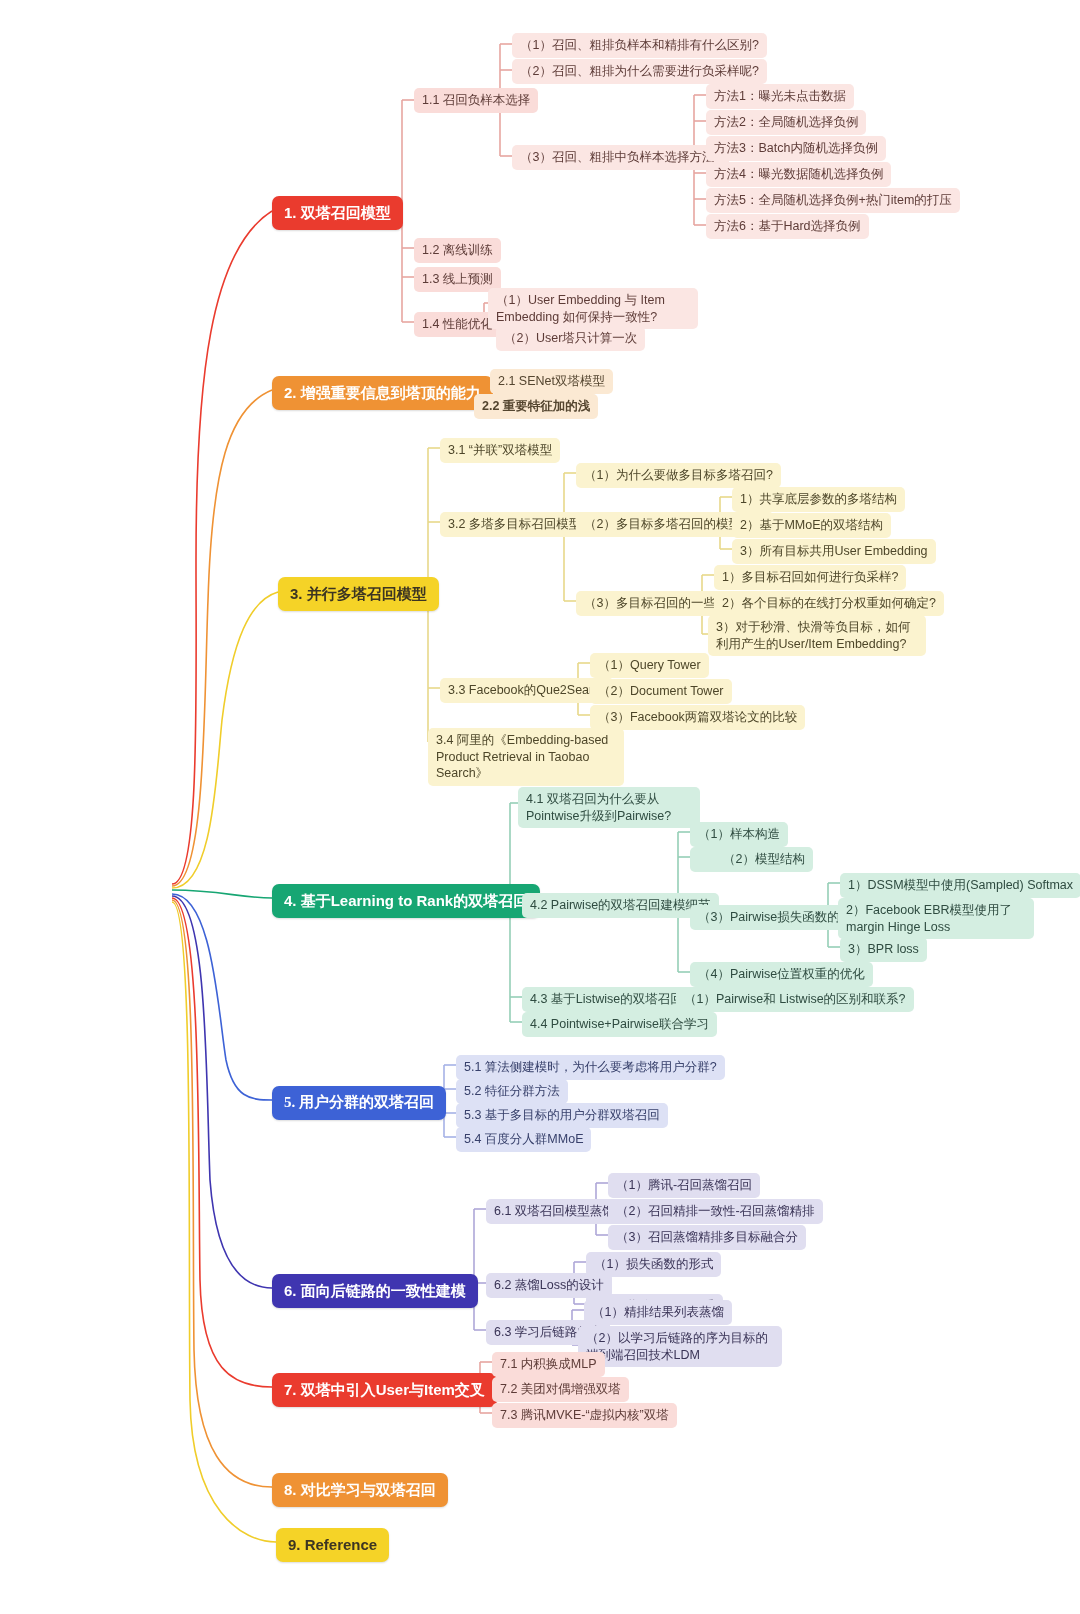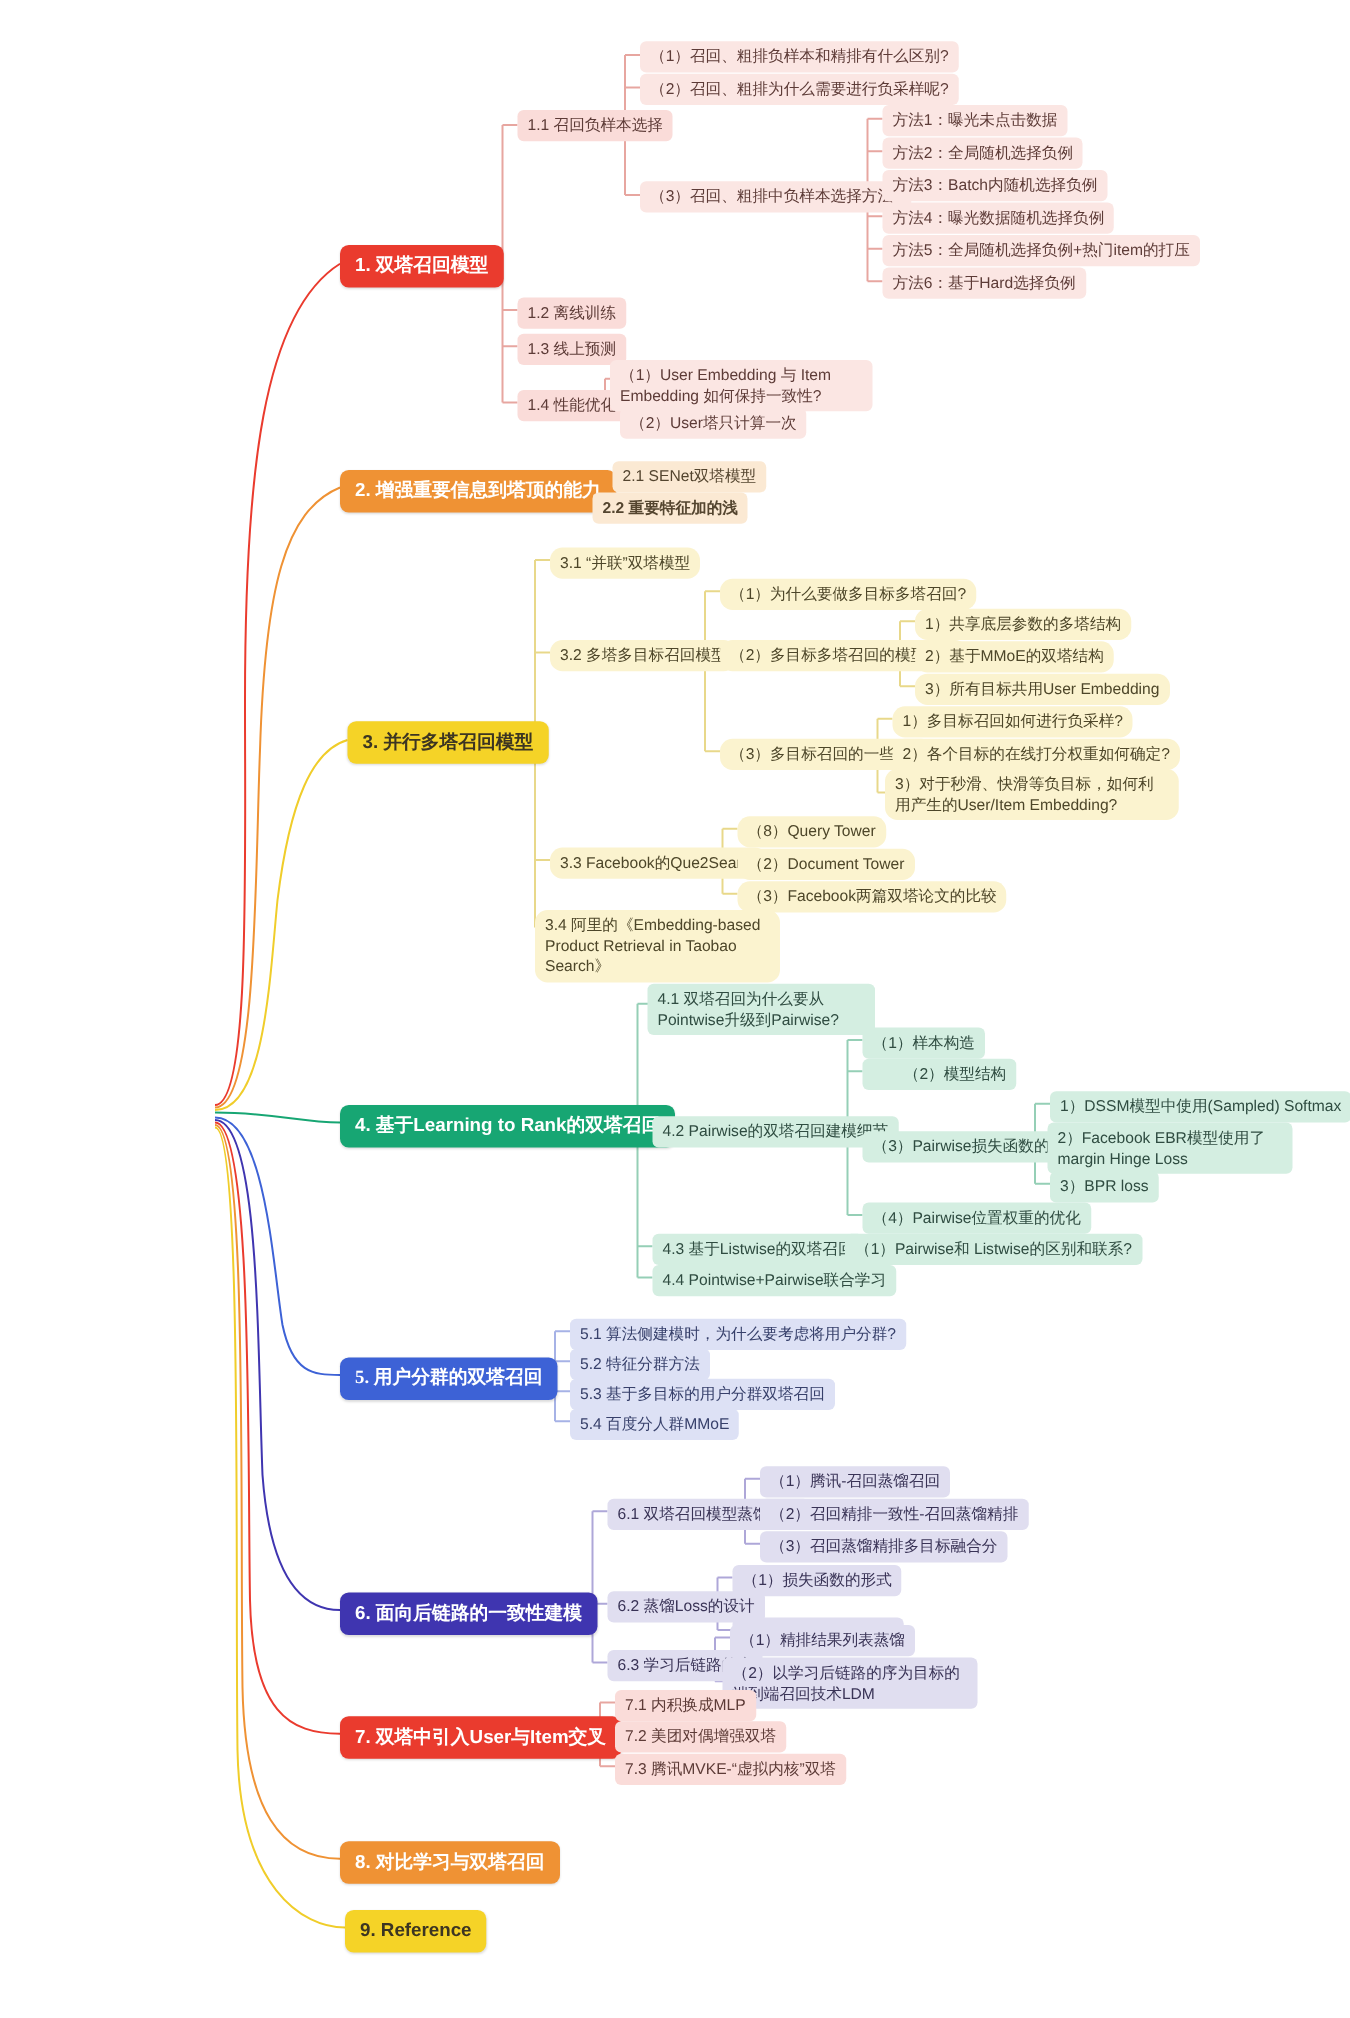--- a/index.html
+++ b/index.html
@@ -42,21 +42,21 @@
 
   
   .chip {
     font-size:12.5px; padding:4px 8px; border-radius:5px;
     color:#3a3a3a;
   }
   .chip.nowrap { white-space:nowrap; }
   .t-red    { background:#fadcd9; color:#5d3b37; }
   .t-redlite{ background:#fbe6e3; color:#5d3b37; }
   .t-orange { background:#fbe9d3; color:#54452f; }
-  .t-yellow { background:#fbf3cf; color:#4d4629;border-radius:10px; }
+  .t-yellow { background:#fbf3cf; color:#4d4629; }
   .t-green  { background:#d4eee1; color:#2f4c41; }
   .t-blue   { background:#dde1f5; color:#37406b; }
   .t-navy   { background:#e0def0; color:#393356; }
 
   .wrapbox { white-space:normal; }
 </style>
 </head>
 <body>
 
 <div id="canvas">
@@ -240,23 +240,23 @@
   <div class="node chip t-yellow nowrap" style="left:576px; top:463px;">（1）为什么要做多目标多塔召回?</div>
   <div class="node chip t-yellow nowrap" style="left:576px; top:512px;">（2）多目标多塔召回的模型结构</div>
   <div class="node chip t-yellow nowrap" style="left:576px; top:591px;">（3）多目标召回的一些trick</div>
 
   <div class="node chip t-yellow nowrap" style="left:732px; top:487px;">1）共享底层参数的多塔结构</div>
   <div class="node chip t-yellow nowrap" style="left:732px; top:513px;">2）基于MMoE的双塔结构</div>
   <div class="node chip t-yellow nowrap" style="left:732px; top:539px;">3）所有目标共用User Embedding</div>
 
   <div class="node chip t-yellow nowrap" style="left:714px; top:565px;">1）多目标召回如何进行负采样?</div>
   <div class="node chip t-yellow nowrap" style="left:714px; top:591px;">2）各个目标的在线打分权重如何确定?</div>
-  <div class="node chip t-yellow wrapbox" style="left:708px; top:615px; width:235px;">3）对于秒滑、快滑等负目标，如何利用产生的User/Item Embedding?</div>
-
-  <div class="node chip t-yellow nowrap" style="left:590px; top:653px;">（8）Query Tower</div>
+  <div class="node chip t-yellow wrapbox" style="left:708px; top:615px; width:218px;">3）对于秒滑、快滑等负目标，如何利用产生的User/Item Embedding?</div>
+
+  <div class="node chip t-yellow nowrap" style="left:590px; top:653px;">（1）Query Tower</div>
   <div class="node chip t-yellow nowrap" style="left:590px; top:679px;">（2）Document Tower</div>
   <div class="node chip t-yellow nowrap" style="left:590px; top:705px;">（3）Facebook两篇双塔论文的比较</div>
 
   <div class="node lvl1 c-green" style="left:272px; top:884px;">4. 基于Learning to Rank的双塔召回</div>
 
   <div class="node chip t-green wrapbox" style="left:518px; top:787px; width:182px;">4.1 双塔召回为什么要从Pointwise升级到Pairwise?</div>
   <div class="node chip t-green nowrap" style="left:522px; top:893px;">4.2 Pairwise的双塔召回建模细节</div>
   <div class="node chip t-green nowrap" style="left:522px; top:987px;">4.3 基于Listwise的双塔召回</div>
   <div class="node chip t-green nowrap" style="left:522px; top:1012px;">4.4 Pointwise+Pairwise联合学习</div>
 

